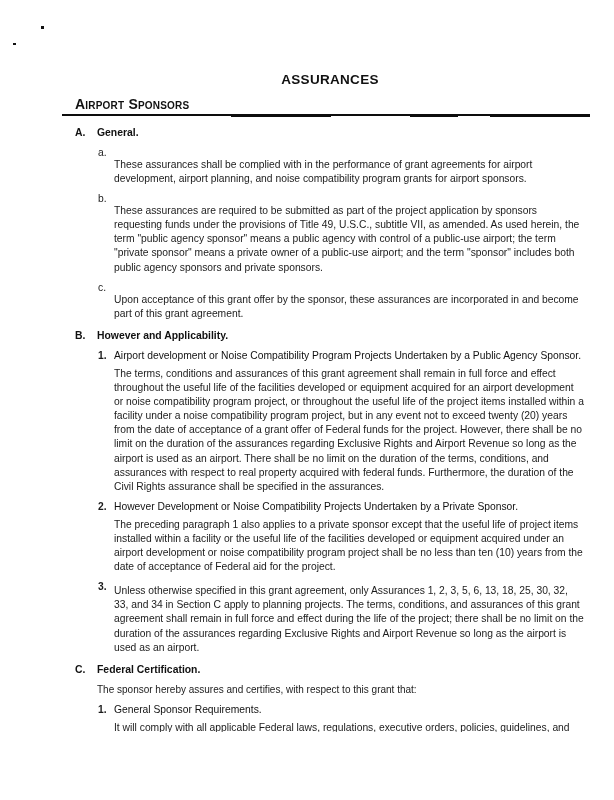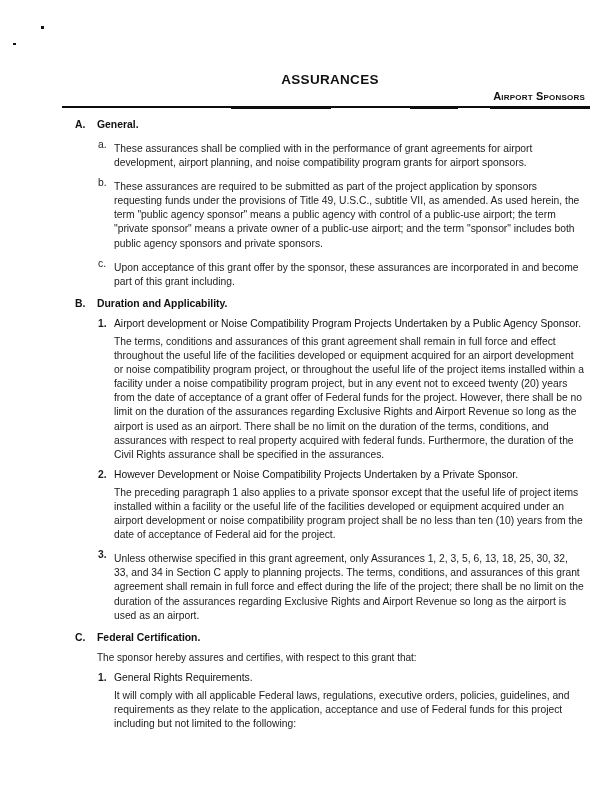--- a/index.html
+++ b/index.html
@@ -27,26 +27,26 @@
   
   .doc-title {
     text-align: center;
     font-weight: bold;
     font-size: 13.5px;
     line-height: 16px;
     letter-spacing: 0.3px;
     color: #111;
   }
   .doc-subtitle {
-    text-align: right;
+    text-align: left;
     font-weight: bold;
     font-variant: small-caps;
-    font-size: 11px;
+    font-size: 14px;
     line-height: 13px;
-    margin-top: 2px;
+    margin-top: 10px;
     letter-spacing: 0.2px;
     color: #111;
   }
   .rule {
     position: relative;
     margin-top: 3px;
     margin-left: -13px;
     margin-right: -5px;
     height: 4px;
   }
@@ -59,21 +59,21 @@
   
   .sec { margin-top: 8px; }
   .sec-head { display: flex; font-weight: bold; font-size: 10.4px; line-height: 14px; color: #111; }
   .sec-label { width: 22px; flex: 0 0 22px; }
   .item { display: flex; margin-top: 6px; font-size: 10.3px; line-height: 14.1px; }
   .item-label { width: 16px; flex: 0 0 16px; margin-left: 23px; }
   .item-label.bold { font-weight: bold; }
   .item-content { flex: 1; }
   .item-heading { font-weight: normal; color: #111; }
   .item-text { margin-top: 4px; }
-  .item-text.solo { margin-top: 4px; }
+  .item-text.solo { margin-top: 12px; }
   .sec-intro { margin-top: 6px; margin-left: 22px; font-size: 10px; line-height: 14.1px; }
 
   
   .footer {
     position: absolute;
     left: 76px;
     right: 24px;
     top: 740px;
     display: flex;
     justify-content: space-between;
@@ -113,29 +113,29 @@
       </div>
       <div class="item">
         <span class="item-label">b.</span>
         <div class="item-content">
           <div class="item-text solo">These assurances are required to be submitted as part of the project application by sponsors requesting funds under the provisions of Title 49, U.S.C., subtitle VII, as amended.  As used herein, the term "public agency sponsor" means a public agency with control of a public-use airport; the term "private sponsor" means a private owner of a public-use airport; and the term "sponsor" includes both public agency sponsors and private sponsors.</div>
         </div>
       </div>
       <div class="item">
         <span class="item-label">c.</span>
         <div class="item-content">
-          <div class="item-text solo">Upon acceptance of this grant offer by the sponsor, these assurances are incorporated in and become part of this grant including.</div>
+          <div class="item-text solo">Upon acceptance of this grant offer by the sponsor, these assurances are incorporated in and become part of this grant agreement.</div>
         </div>
       </div>
     </div>
 
     <div class="sec">
       <div class="sec-head">
         <span class="sec-label">B.</span>
-        <span class="sec-title">Duration and Applicability.</span>
+        <span class="sec-title">However and Applicability.</span>
       </div>
       <div class="item">
         <span class="item-label bold">1.</span>
         <div class="item-content">
           <div class="item-heading">Airport development or Noise Compatibility Program Projects Undertaken by a Public Agency Sponsor.</div>
           <div class="item-text">The terms, conditions and assurances of this grant agreement shall remain in full force and effect throughout the useful life of the facilities developed or equipment acquired for an airport development or noise compatibility program project, or throughout the useful life of the project items installed within a facility under a noise compatibility program project, but in any event not to exceed twenty (20) years from the date of acceptance of a grant offer of Federal funds for the project.  However, there shall be no limit on the duration of the assurances regarding Exclusive Rights and Airport Revenue so long as the airport is used as an airport.  There shall be no limit on the duration of the terms, conditions, and assurances with respect to real property acquired with federal funds.  Furthermore, the duration of the Civil Rights assurance shall be specified in the assurances.</div>
         </div>
       </div>
       <div class="item">
         <span class="item-label bold">2.</span>
@@ -154,21 +154,21 @@
 
     <div class="sec">
       <div class="sec-head">
         <span class="sec-label">C.</span>
         <span class="sec-title">Federal Certification.</span>
       </div>
       <div class="sec-intro">The sponsor hereby assures and certifies, with respect to this grant that:</div>
       <div class="item">
         <span class="item-label bold">1.</span>
         <div class="item-content">
-          <div class="item-heading">General Rights Requirements.</div>
+          <div class="item-heading">General Sponsor Requirements.</div>
           <div class="item-text">It will comply with all applicable Federal laws, regulations, executive orders, policies, guidelines, and requirements as they relate to the application, acceptance and use of Federal funds for this project including but not limited to the following:</div>
         </div>
       </div>
     </div>
 
   </div>
 
   <div class="footer">
     <span>Airport Sponsor Assurances - 2015</span>
     <span>1 of 8</span>

